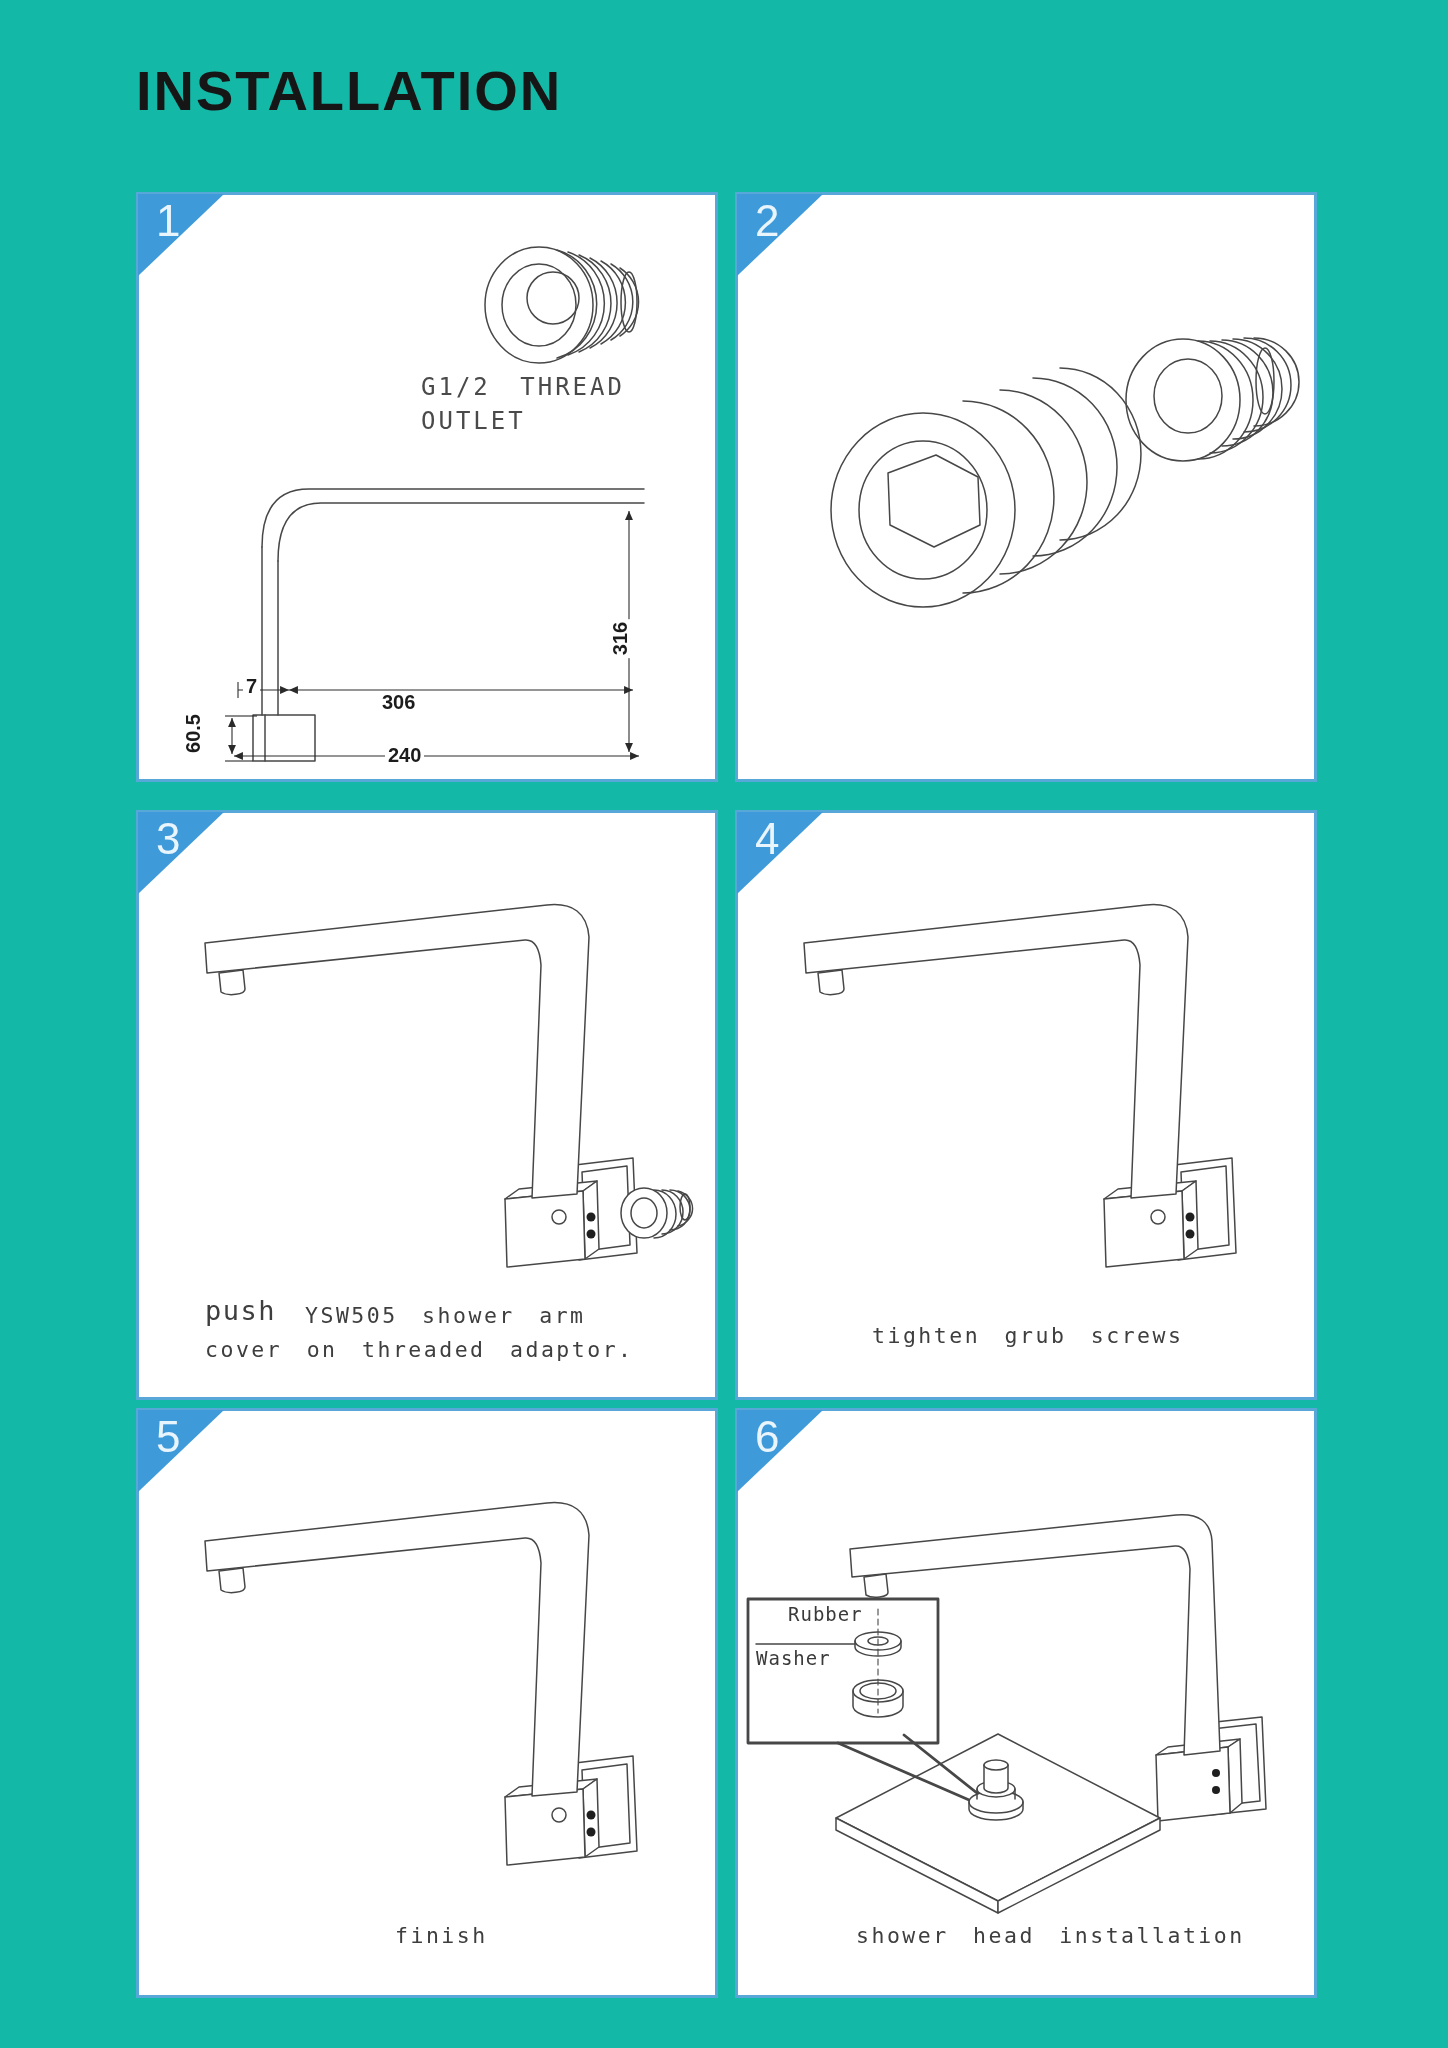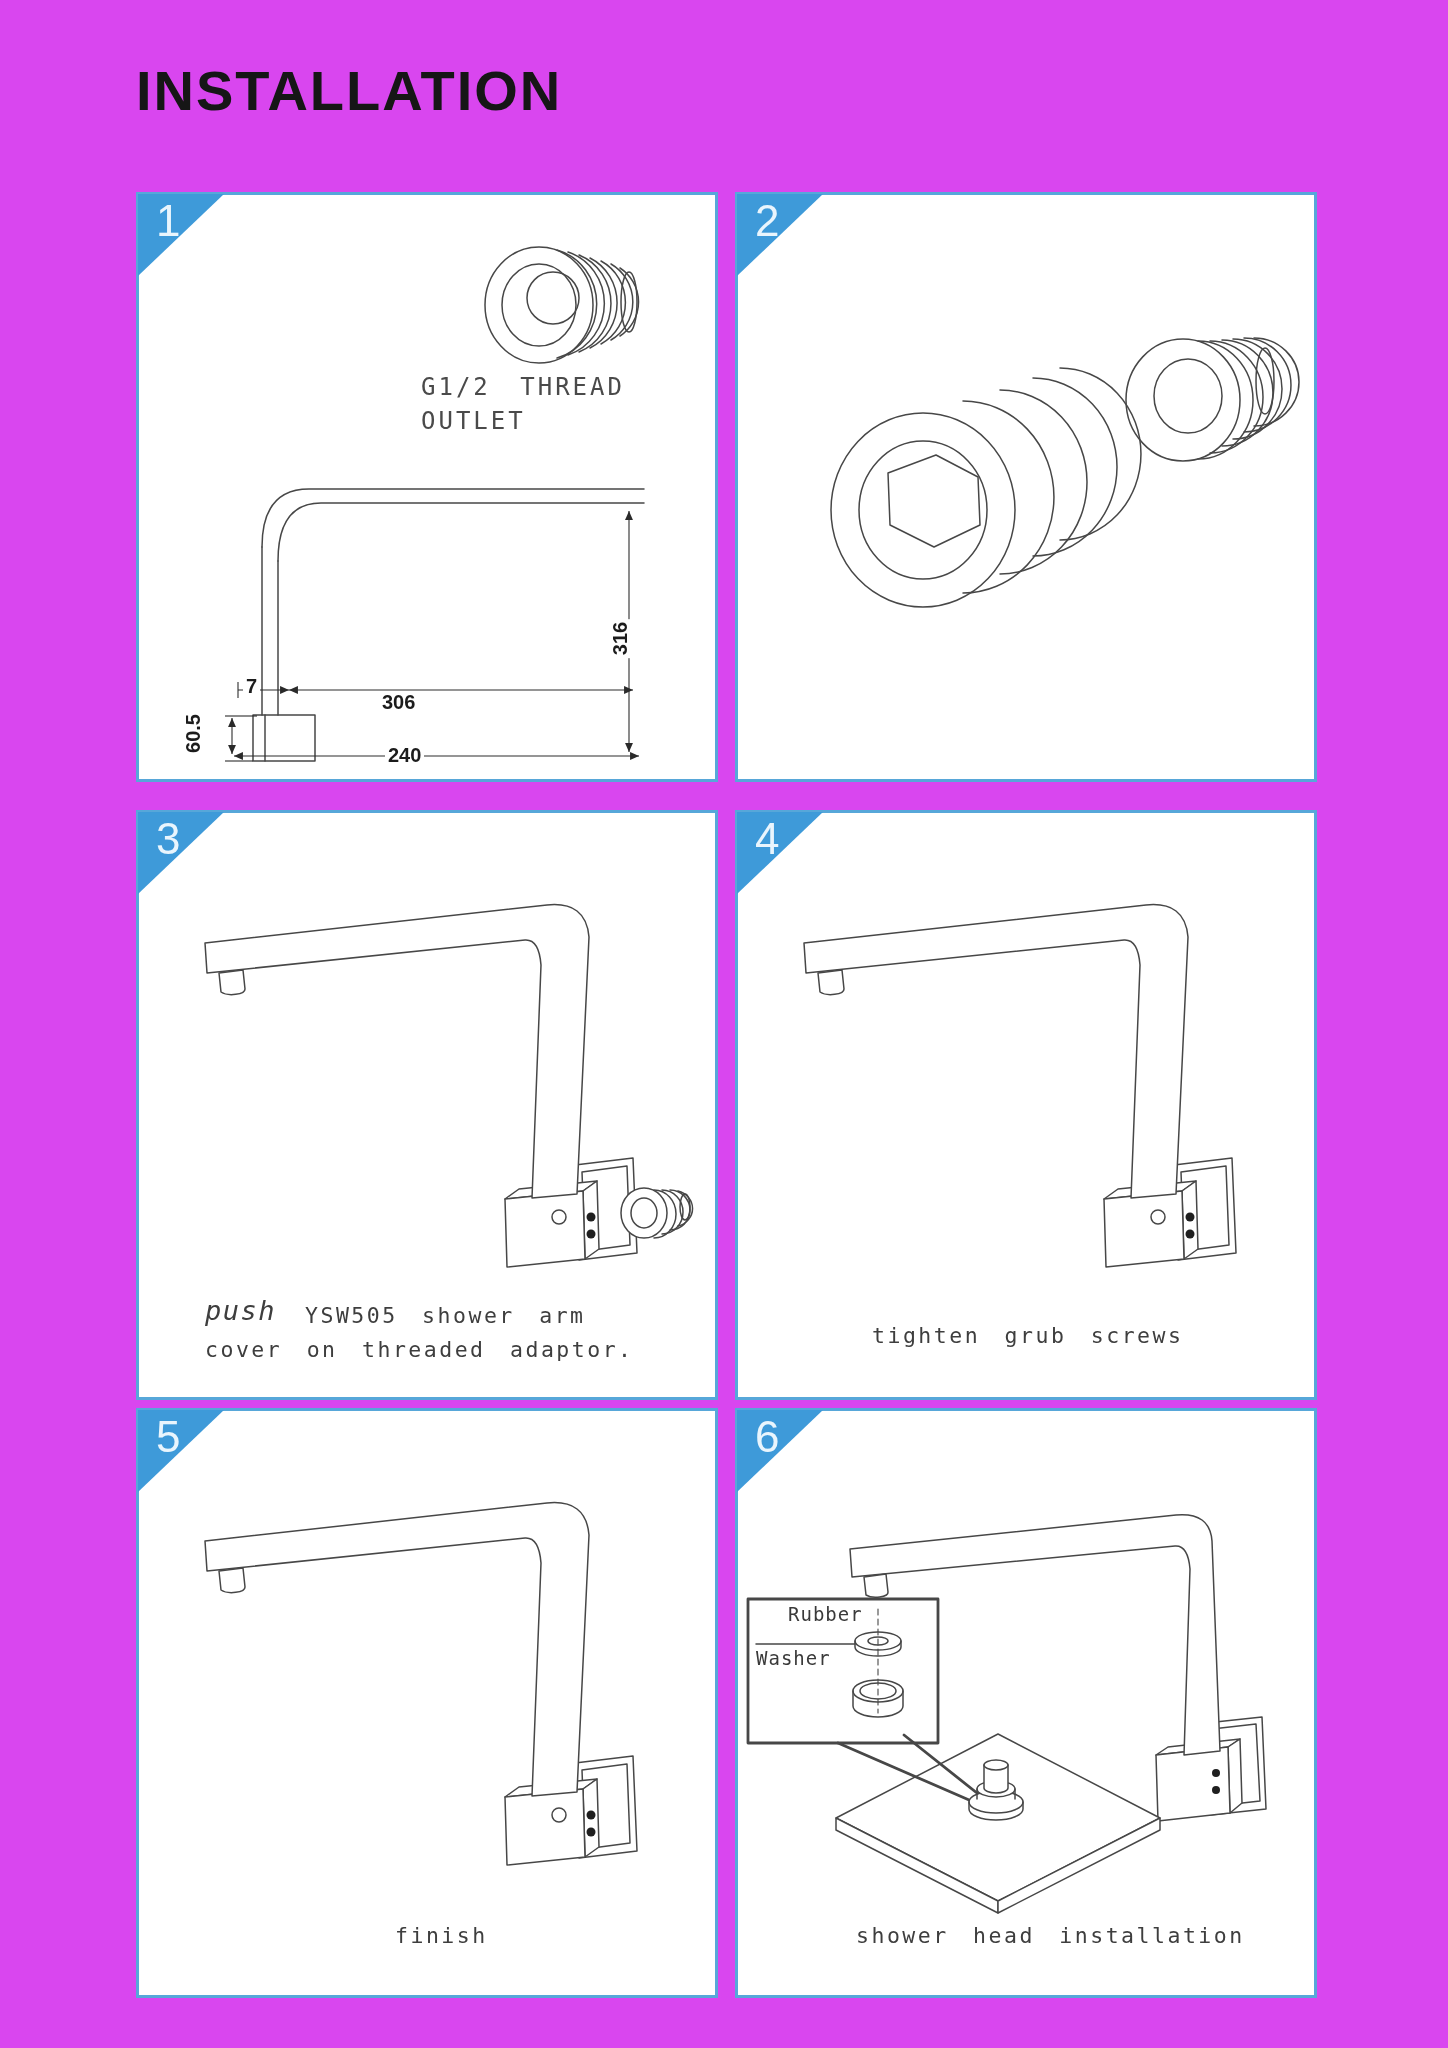--- a/index.html
+++ b/index.html
@@ -2,40 +2,40 @@
 <html style="--panel-border: #57a7d9; --badge: #3e9ad9; --line-art: #474747; --text: #3e3e3e;"><head>
 <meta charset="utf-8">
 <style>
   :root{
     --panel-border:#57a7d9;
     --badge:#3e9ad9;
     --line-art:#474747;
     --text:#3e3e3e;
   }
   html,body{margin:0;padding:0;background:#ffffff;}
-  .page{position:relative;width:1448px;height:2048px;background:#d946ef;overflow:hidden;
+  .page{position:relative;width:1448px;height:2048px;background:#14b8a6;overflow:hidden;
         font-family:"Liberation Sans",sans-serif;}
   .title{position:absolute;left:136px;top:58px;margin:0;font-size:56px;font-weight:700;
          letter-spacing:2px;color:#161616;font-family:"Liberation Sans",sans-serif;}
   .panel{position:absolute;width:576px;height:584px;background:#ffffff;
          border:3px solid var(--panel-border);}
   .badge{position:absolute;left:-1px;top:-1px;width:86px;height:82px;background:var(--badge);
          clip-path:polygon(0 0,100% 0,0 100%);}
   .badge-num{position:absolute;left:18px;top:2px;font-size:44px;font-weight:400;
              color:#e9f5fd;font-family:"Liberation Sans",sans-serif;}
   .art{position:absolute;left:0;top:0;}
   .ln{fill:none;stroke:var(--line-art);stroke-width:1.5;stroke-linecap:round;stroke-linejoin:round;}
   .lnw{fill:#ffffff;stroke:var(--line-art);stroke-width:1.5;stroke-linecap:round;stroke-linejoin:round;}
   .dim{fill:none;stroke:#2d2d2d;stroke-width:1.1;}
   .thick{stroke-width:2.8;}
   .dash{stroke-dasharray:6 4;stroke-width:1.1;}
   .dot{fill:#1f1f1f;stroke:none;}
   .cap{position:absolute;white-space:nowrap;color:var(--text);
        font-family:"DejaVu Sans Mono",monospace;font-size:21.5px;letter-spacing:2.5px;word-spacing:9px;}
-  .cap-push{font-size:27px;letter-spacing:1.5px;font-style:italic;}
+  .cap-push{font-size:27px;letter-spacing:1.5px;}
   .cad{position:absolute;white-space:nowrap;color:#4a4a4a;
        font-family:"DejaVu Sans Mono",monospace;font-size:24px;letter-spacing:3px;word-spacing:12px;}
   .dimlab{position:absolute;white-space:nowrap;color:#1c1c1c;background:#ffffff;padding:0 3px;
           font-family:"Liberation Sans",sans-serif;font-size:20px;font-weight:700;}
   .rot{transform:rotate(-90deg);transform-origin:center center;}
   .inset-lab{position:absolute;white-space:nowrap;color:#3a3a3a;
              font-family:"DejaVu Sans Mono",monospace;font-size:19px;letter-spacing:1px;}
 </style>
 </head>
 <body>

